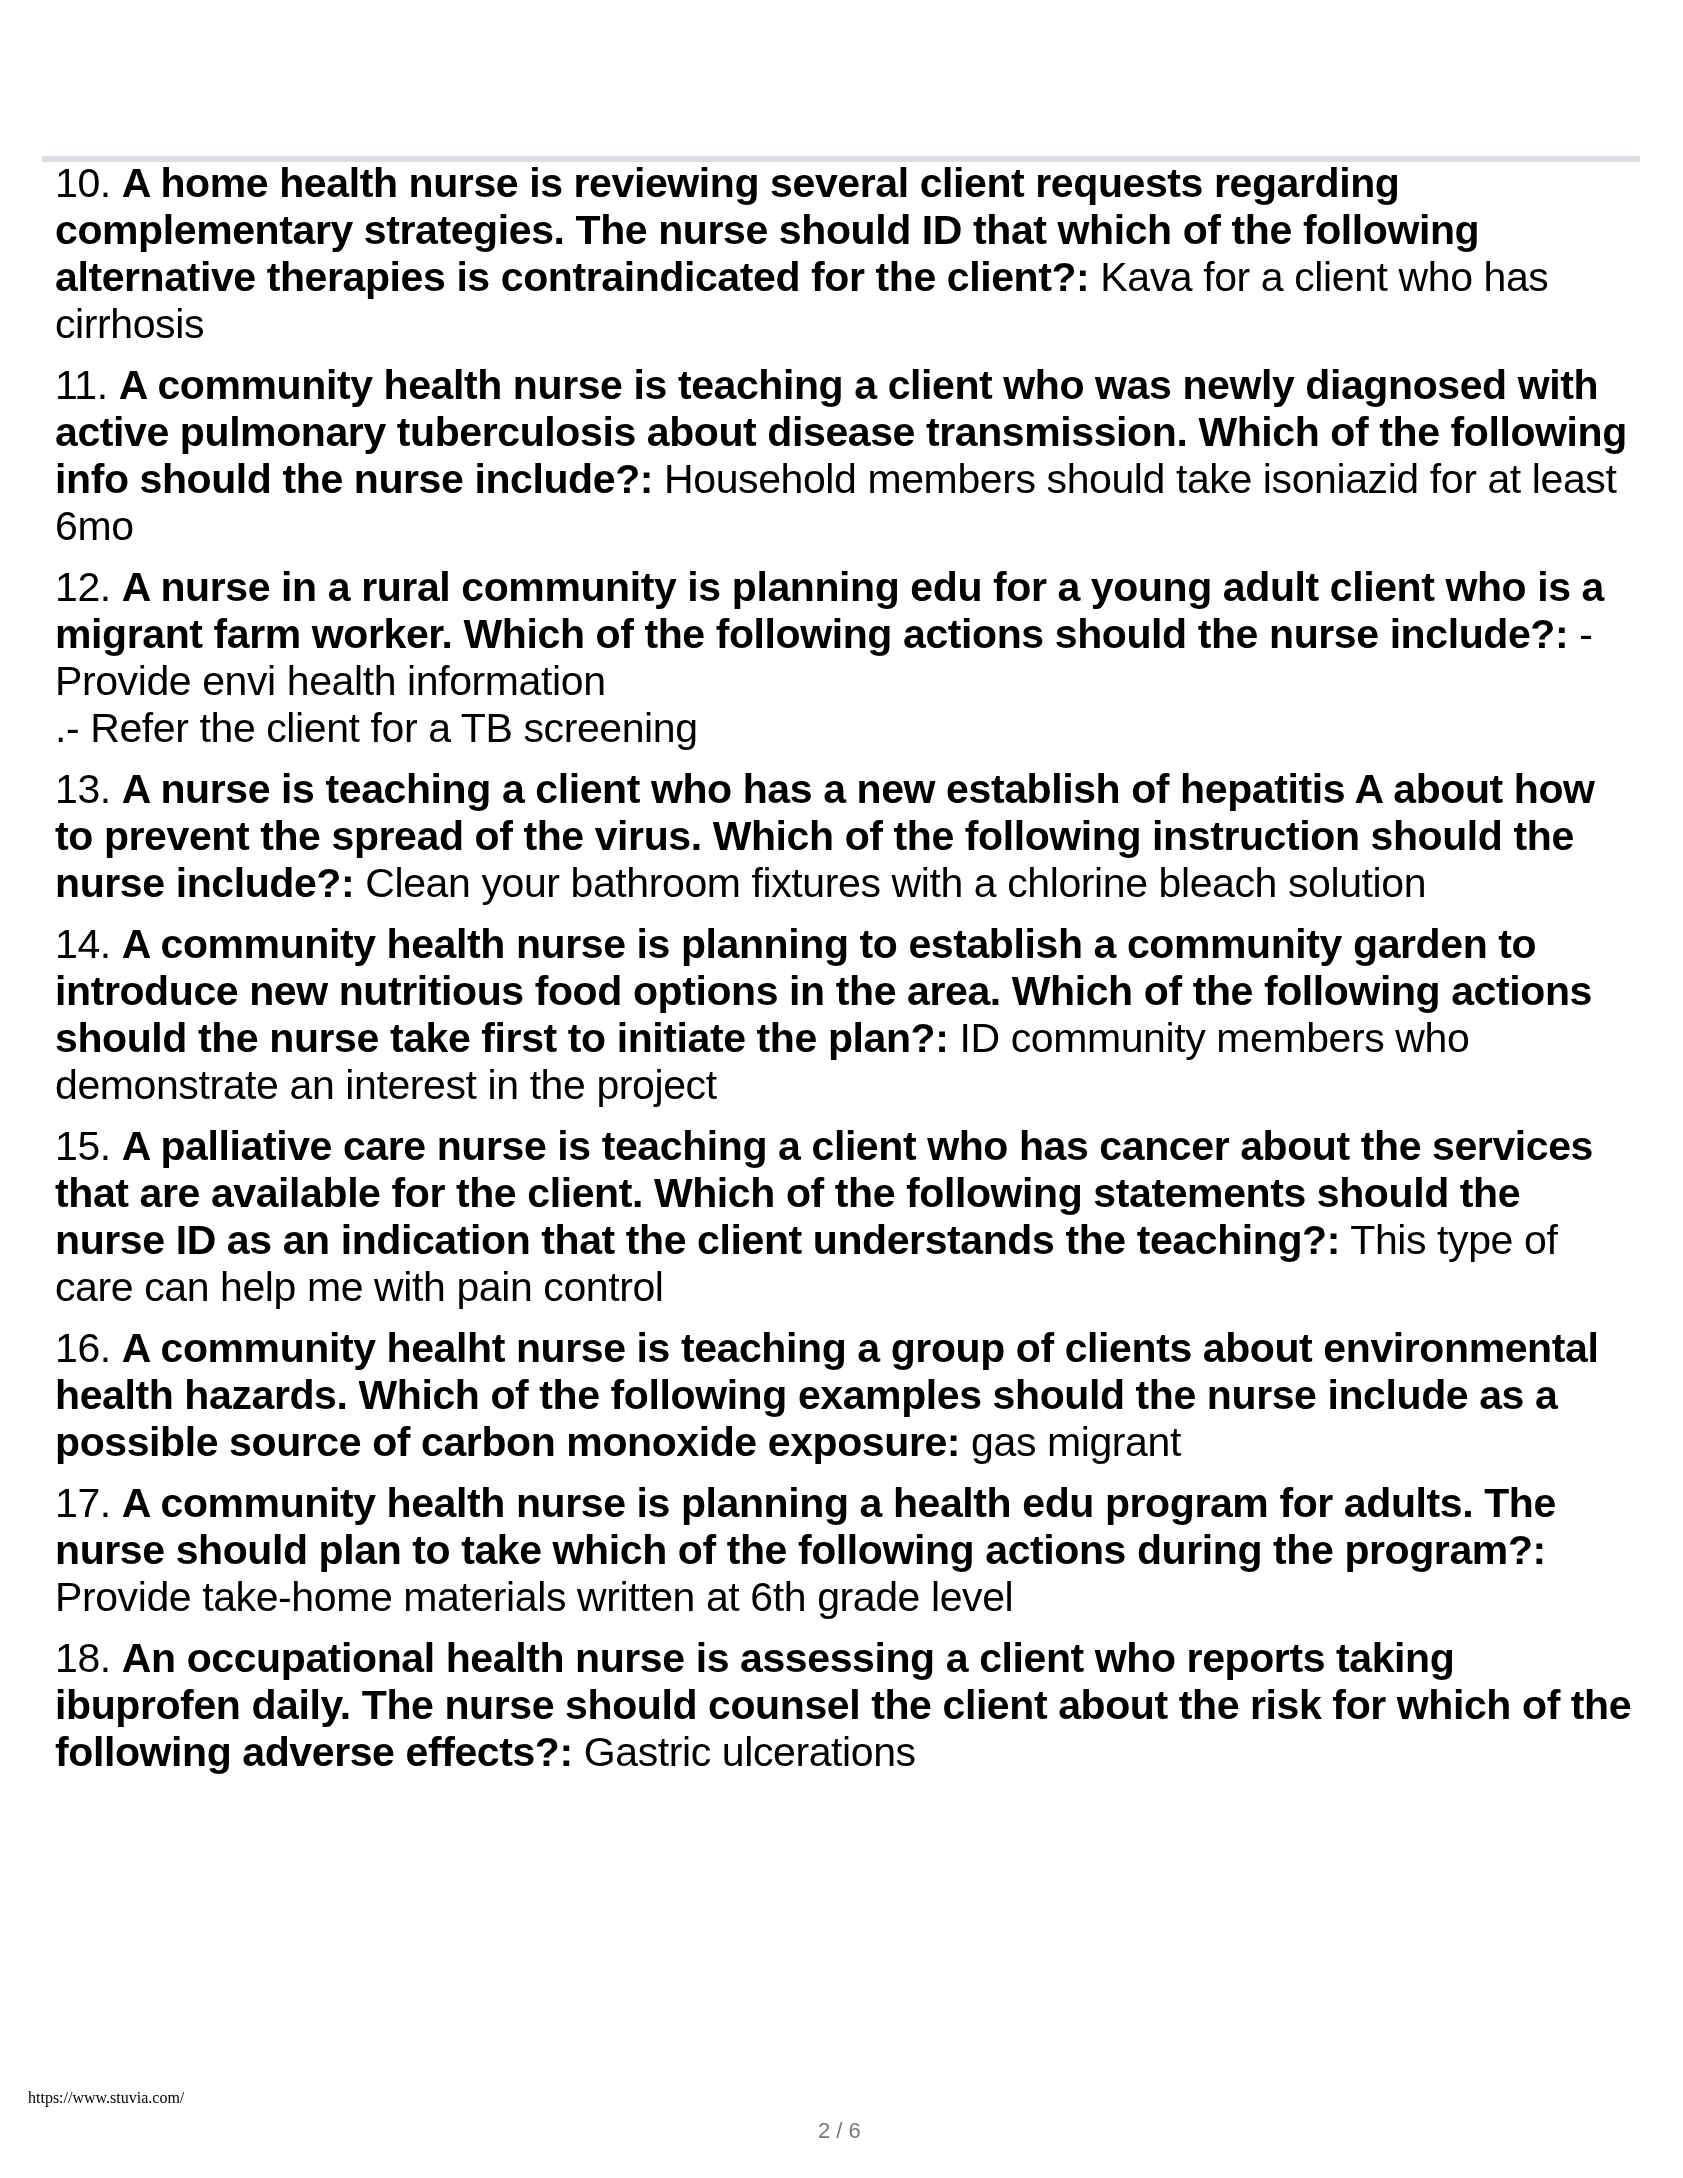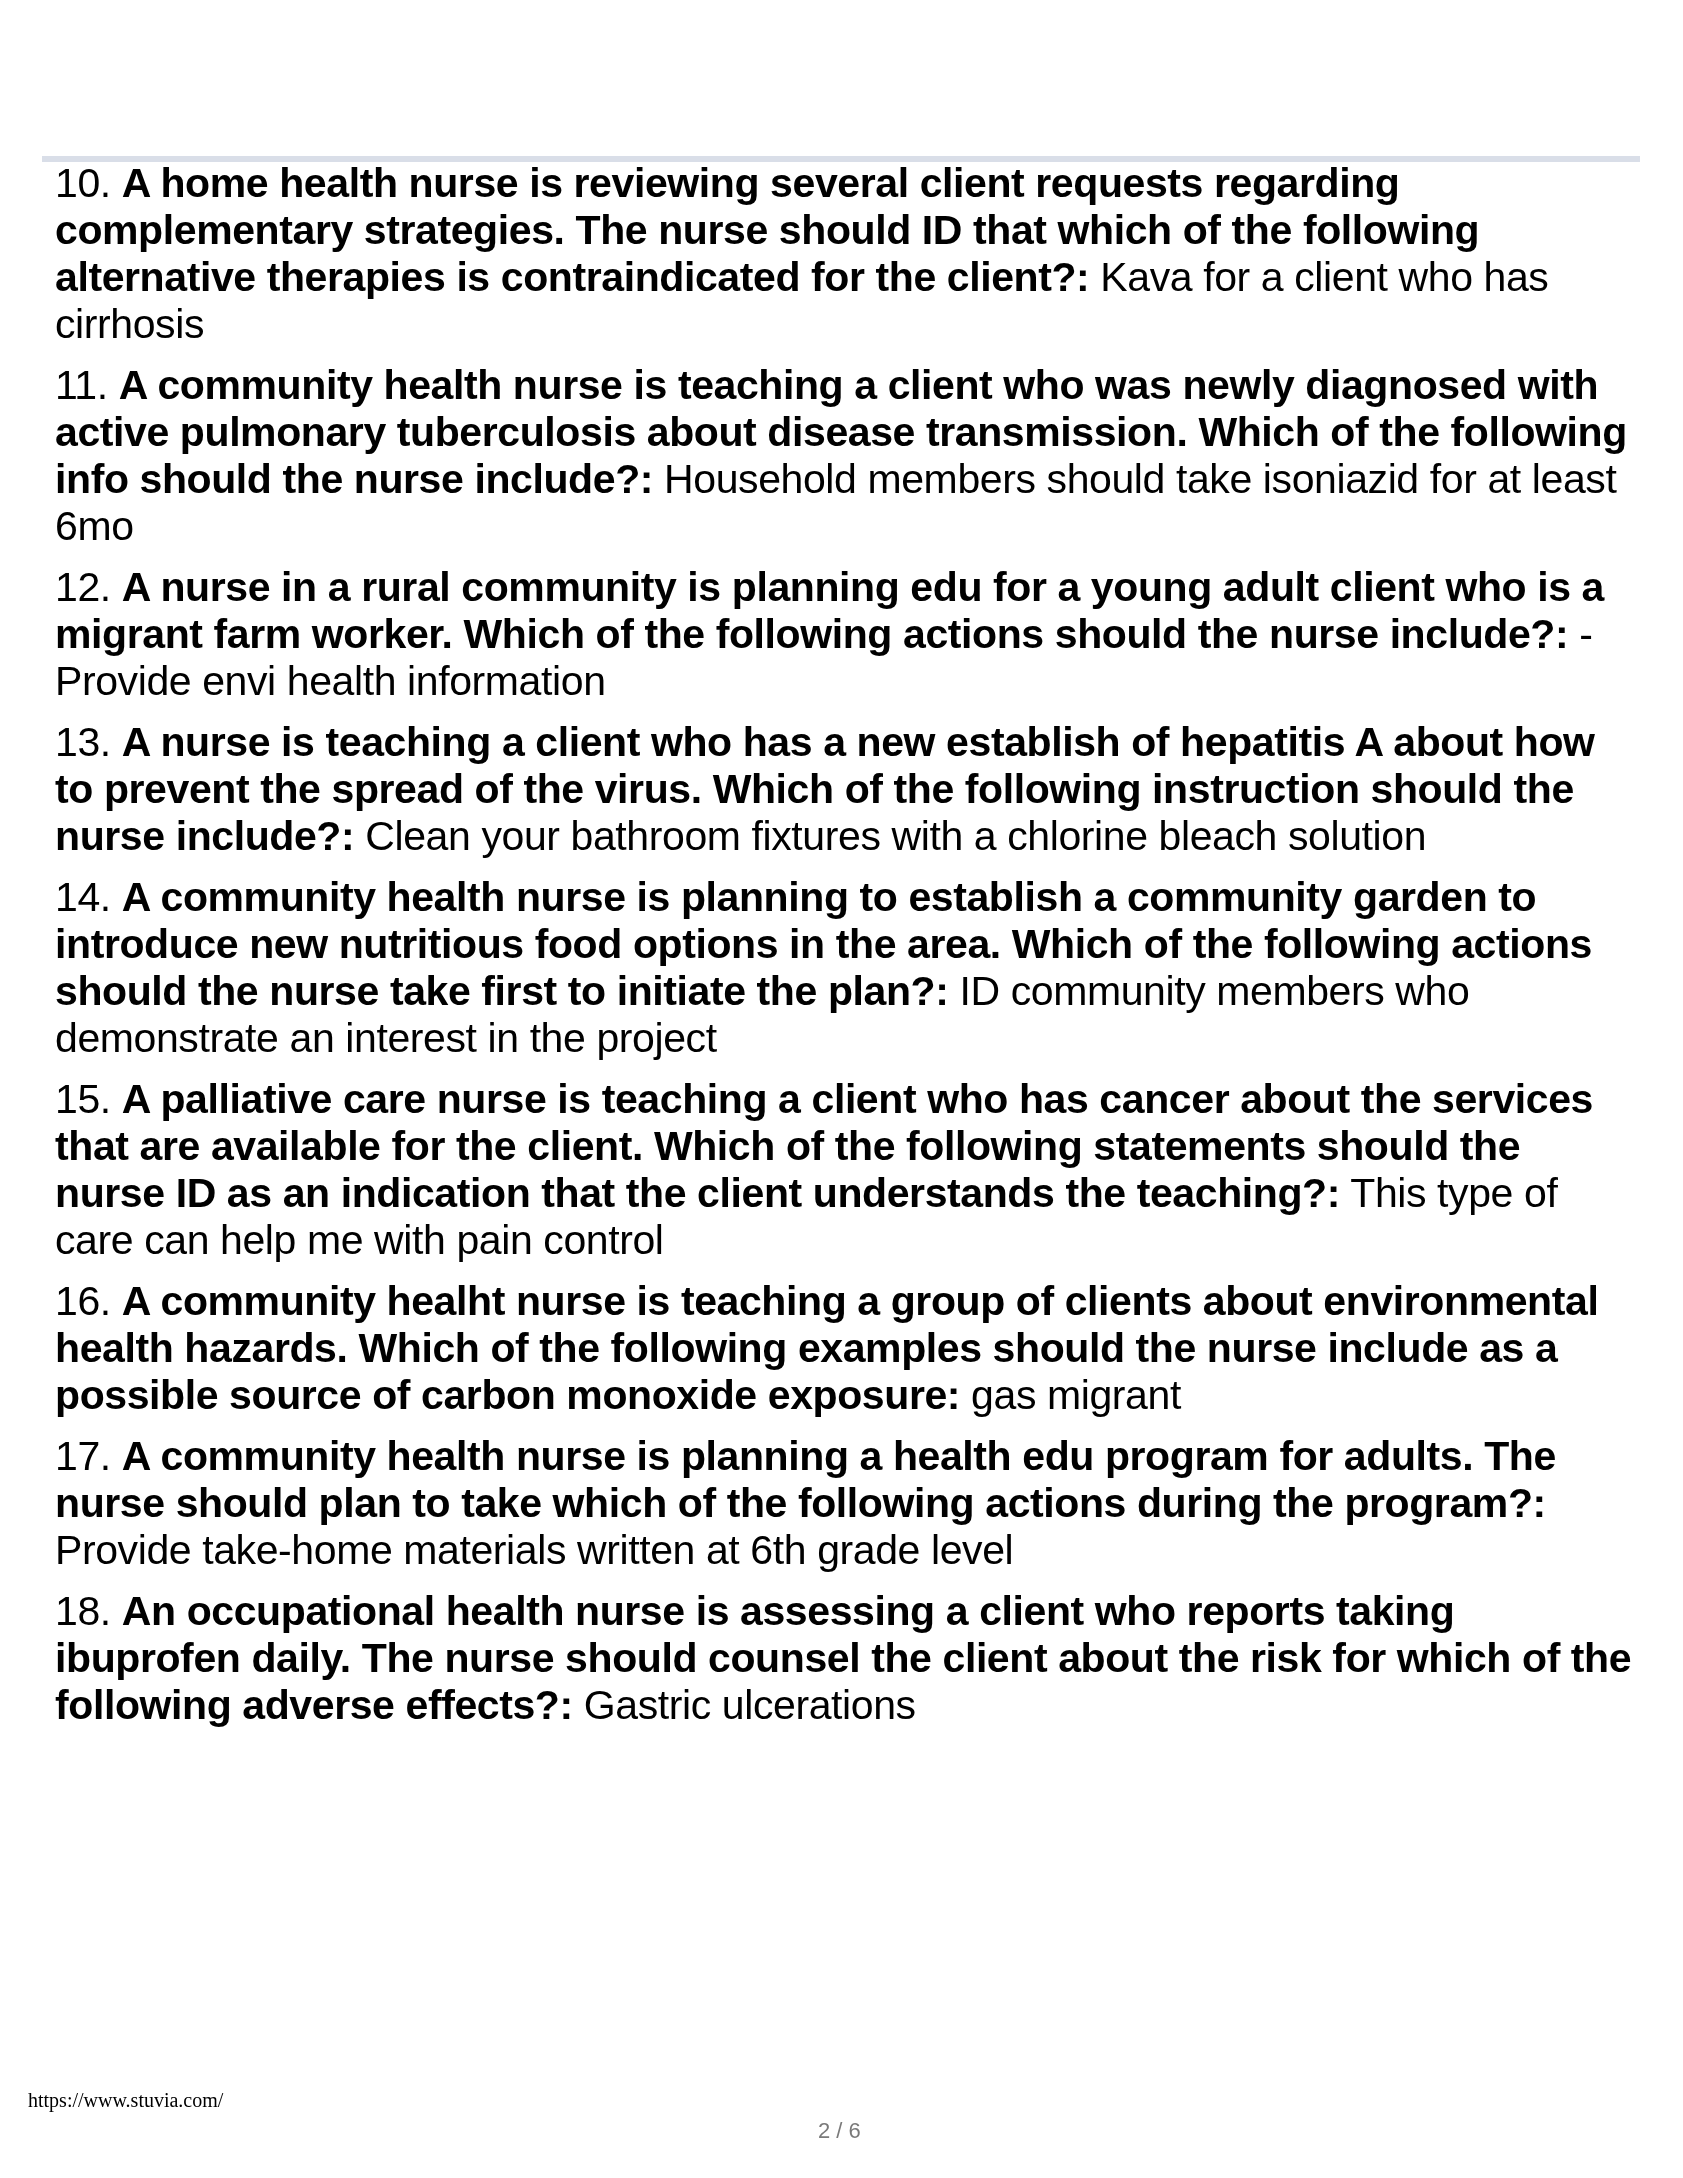--- a/index.html
+++ b/index.html
@@ -12,21 +12,21 @@
       font-size: 41px; line-height: 47px; color: #000;
       letter-spacing: -0.4px;
     }
     .item { margin: 0 0 14px 0; }
     .num { font-weight: normal; }
     .q { font-weight: bold; }
     .a { font-weight: normal; }
     .line { display: block; }
     .footer-url {
       position: absolute; left: 28px; top: 2089px;
-      font-family: "Liberation Serif", serif; font-size: 20px; color: #000;
+      font-family: "Liberation Serif", serif; font-size: 16px; color: #000;
     }
     .footer-page {
       position: absolute; left: 818px; top: 2079px;
       font-family: "Liberation Sans", sans-serif; font-size: 22px; color: #7a7a7a; margin-top: 39px;
     }
   </style>
 </head>
 <body>
 
 <div class="page">
@@ -43,20 +43,21 @@
     <div class="item">
       <span class="num">11.</span>
       <span class="q">A community health nurse is teaching a client who was newly diagnosed with active pulmonary tuberculosis about disease transmission. Which of the following info should the nurse include?:</span>
       <span class="a">Household members should take isoniazid for at least 6mo</span>
     </div>
 
     <div class="item">
       <span class="num">12.</span>
       <span class="q">A nurse in a rural community is planning edu for a young adult client who is a migrant farm worker. Which of the following actions should the nurse include?:</span>
       <span class="a">- Provide envi health information</span>
+      <span class="a line">.- Refer the client for a TB screening</span>
     </div>
 
     <div class="item">
       <span class="num">13.</span>
       <span class="q">A nurse is teaching a client who has a new establish of hepatitis A about how to prevent the spread of the virus. Which of the following instruction should the nurse include?:</span>
       <span class="a">Clean your bathroom fixtures with a chlorine bleach solution</span>
     </div>
 
     <div class="item">
       <span class="num">14.</span>

